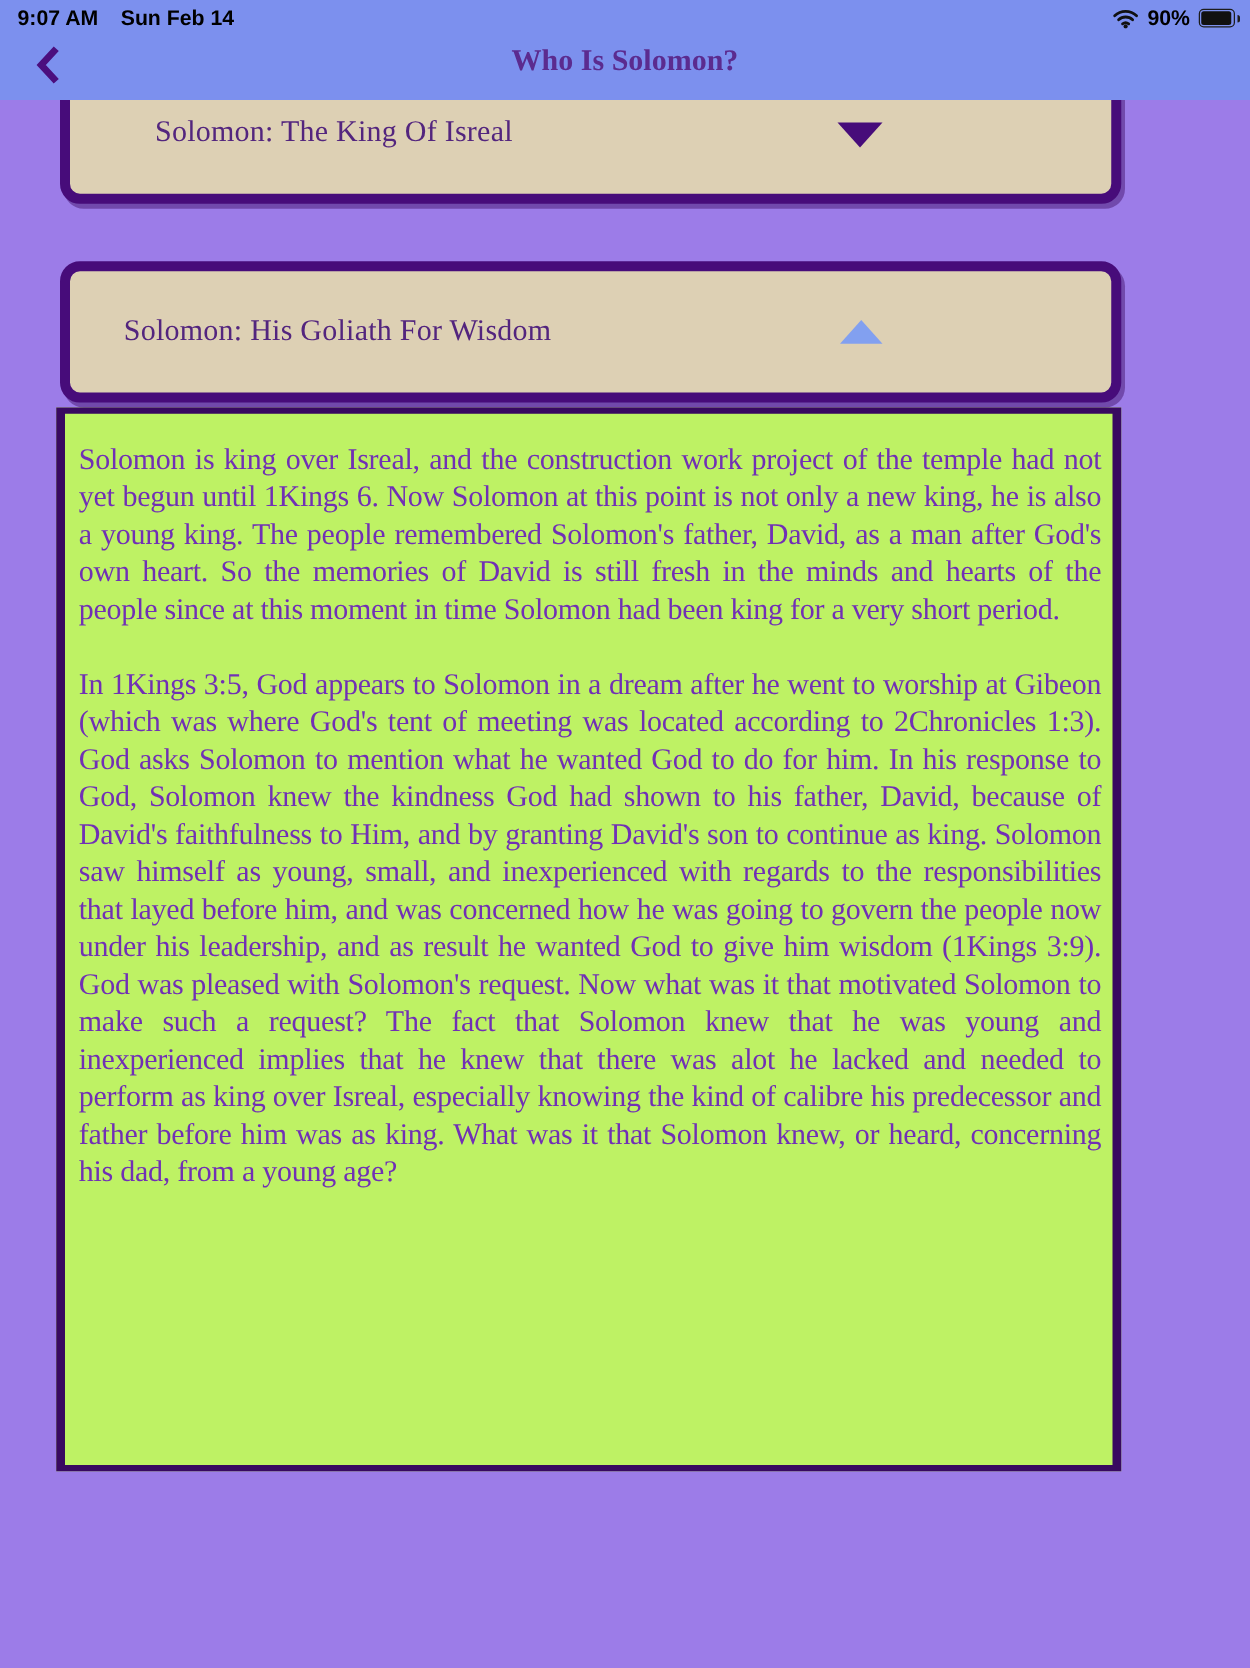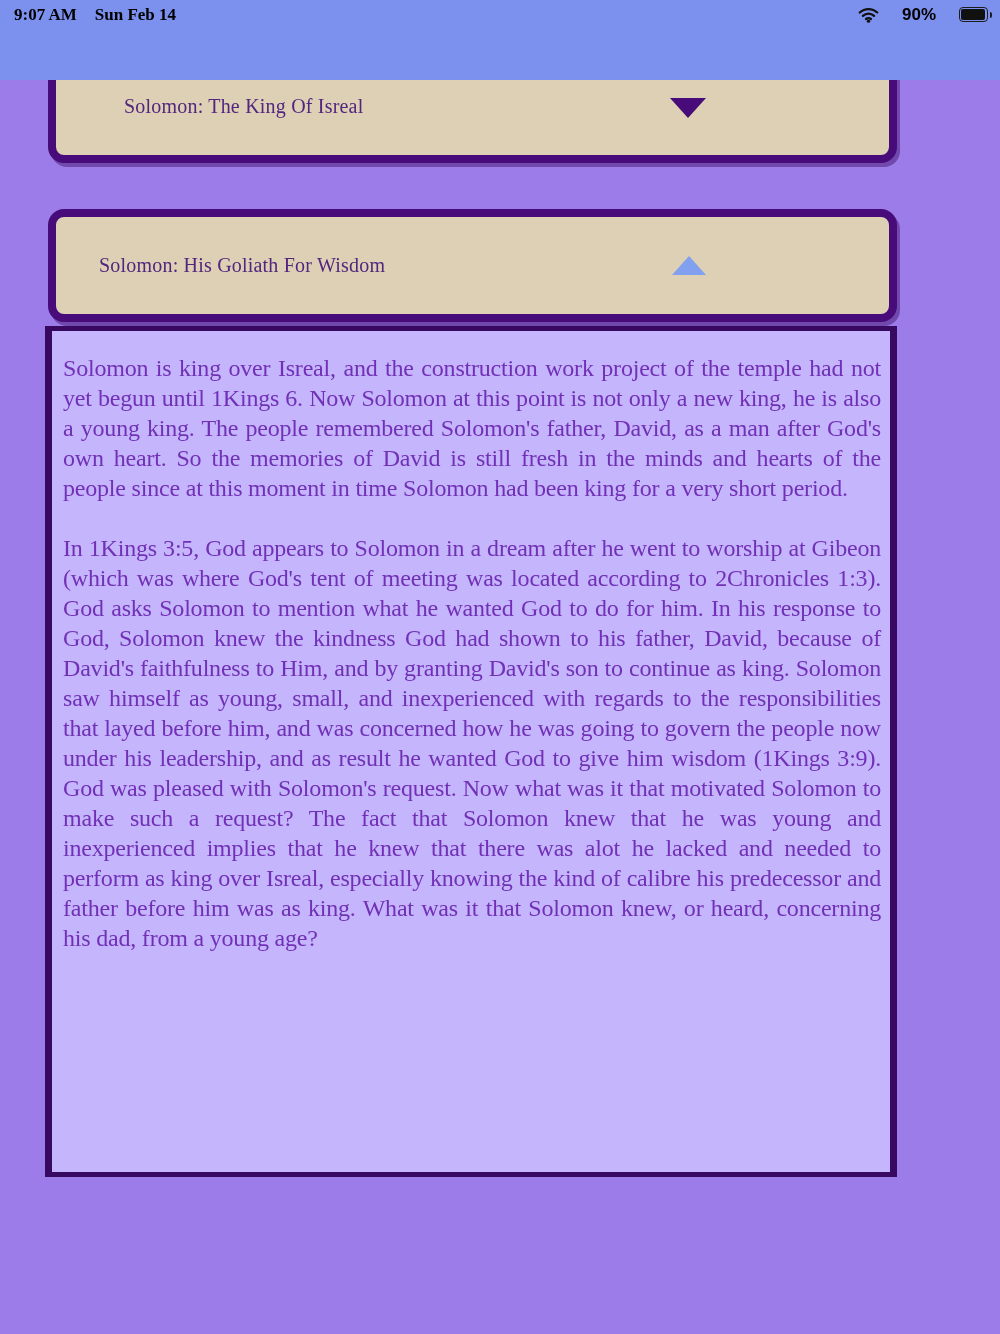--- a/index.html
+++ b/index.html
@@ -17,22 +17,22 @@
   .header{
     position:absolute; top:0; left:0; width:1000px; height:80px;
     background:var(--header-bg); z-index:10;
   }
   .status-bar{
     height:27px; display:flex; justify-content:space-between; align-items:center;
     padding:2px 12px 0 14px; box-sizing:border-box;
     font-family:"Liberation Sans", sans-serif; font-size:17px; font-weight:600;
     color:var(--status-text);
   }
-  .status-left{display:flex; gap:18px; font-family:Liberation Serif, serif;}
-  .status-right{display:flex; gap:23px; align-items:center;}
+  .status-left{display:flex; gap:18px; }
+  .status-right{display:flex; gap:7px; align-items:center;}
   .battery{
     position:relative; width:27px; height:13px; border:1.5px solid #1c1c1c;
     border-radius:4px; display:inline-block;
   }
   .battery-fill{position:absolute; left:1px; top:1px; bottom:1px; width:88%; background:#111; border-radius:2px;}
   .battery-tip{position:absolute; right:-5px; top:3.5px; width:2.5px; height:6px; background:#1c1c1c; border-radius:0 2px 2px 0;}
   .nav-bar{position:relative; height:53px;}
   .back-btn{position:absolute; left:26px; top:9px; width:24px; height:32px; cursor:pointer;}
   .page-title{
     position:absolute; left:0; right:0; top:9px; margin:0; text-align:center;
@@ -41,38 +41,38 @@
   }
   
   .card{
     position:absolute; left:48px; width:849px; height:113px; box-sizing:border-box;
     background:var(--card-bg); border:8px solid var(--border-purple); border-radius:16px;
     display:flex; align-items:center; cursor:pointer; z-index:1;
     box-shadow:3px 4px 0 rgba(62,10,100,0.45);
   }
   .card-1{top:50px;}
   .card-2{top:209px;}
-  .card-label{font-size:20px; color:var(--card-label-text); letter-spacing:0.2px;}
+  .card-label{font-size:24px; color:var(--card-label-text); letter-spacing:0.2px;}
   .card-1 .card-label{padding-left:68px;}
   .card-2 .card-label{padding-left:43px;}
   .tri{position:absolute; right:183px; width:0; height:0; top:50%;}
   .tri-down{
     margin-top:-9px;
     border-left:18px solid transparent; border-right:18px solid transparent;
     border-top:20px solid var(--border-purple);
   }
   .tri-up{
     margin-top:-10px;
     border-left:17px solid transparent; border-right:17px solid transparent;
     border-bottom:19px solid var(--chevron-up-blue);
   }
   
   .panel{
     position:absolute; left:45px; top:326px; width:852px; height:851px;
-    box-sizing:border-box; background:#c4b5fd;
+    box-sizing:border-box; background:#bef264;
     border:5px solid #380960; border-left-width:7px; border-right-width:7px;
     padding:22px 9px 0 11px; overflow:hidden; z-index:0;
   }
   .panel p{
     margin:0 0 30px 0; font-size:24px; line-height:30px; color:var(--body-text);
     text-align:justify; letter-spacing:-0.2px;
   }
 </style>
 </head>
 <body>
@@ -107,15 +107,21 @@
           <path d="M9.2 13.6 a4.6 4.6 0 0 1 5.6 0" stroke="#111" stroke-width="2.6" fill="none" stroke-linecap="round"></path>
           <circle cx="12" cy="16" r="1.9" fill="#111"></circle>
         </svg>
         <span>90%</span>
         <span class="battery">
           <span class="battery-fill"></span>
           <span class="battery-tip"></span>
         </span>
       </div>
     </div>
+    <div class="nav-bar">
+      <svg class="back-btn" viewBox="0 0 24 32">
+        <path d="M19 3 L7 16 L19 29" stroke="#4B0E7E" stroke-width="5.5" fill="none" stroke-linejoin="miter"></path>
+      </svg>
+      <h1 class="page-title">Who Is Solomon?</h1>
+    </div>
   </header>
 
 </div>
 
 </body></html>

